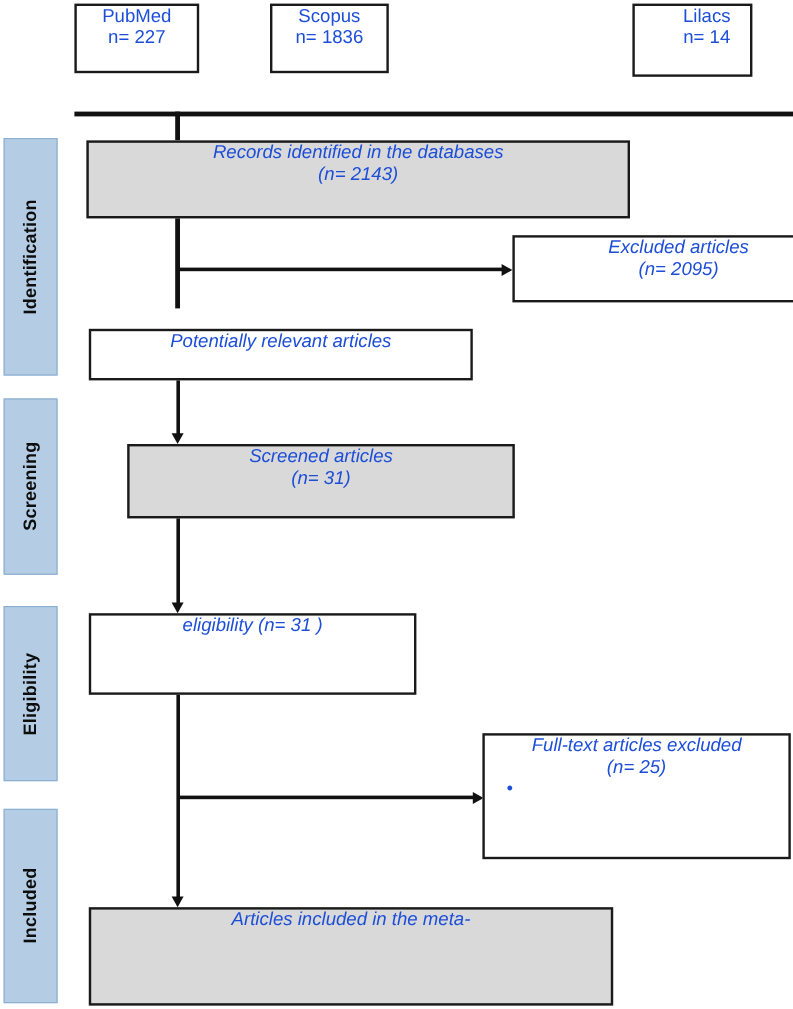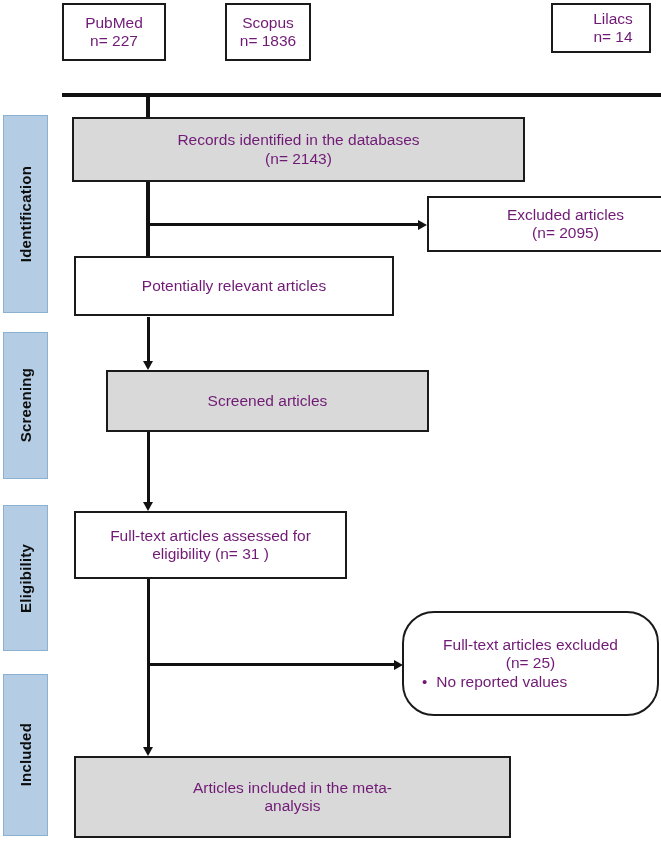--- a/index.html
+++ b/index.html
@@ -21,35 +21,35 @@
 
   
   .box {
     position: absolute;
     box-sizing: border-box;
     border: 2px solid #1a1a1a;
     background: #ffffff;
     display: flex;
     flex-direction: column;
     align-items: center;
-    justify-content: center;
     text-align: center;
     line-height: 1.18;
-    color: #701a75;
+    color: #1d4ed8;
   }
   .box .line { display: block; width: 100%; }
 
   .src-box {
     font-size: 15.5px;
     border-width: 2.5px;
   }
 
   .flow-box {
     font-size: 15.5px;
     border-width: 2.5px;
+    font-style: italic;
   }
   .shaded { background: #d9d9d9; }
 
   
   .phase {
     position: absolute;
     box-sizing: border-box;
     background: #b4cde4;
     border: 1px solid #8cb0d0;
     display: flex;
@@ -110,27 +110,27 @@
 </head>
 <body>
 
 <div id="canvas">
 
   <div class="box src-box" style="left:62px; top:3px; width:104px; height:58px;">
     <span class="line">PubMed</span>
     <span class="line">n= 227</span>
   </div>
 
-  <div class="box src-box" style="left:225px; top:3px; width:86px; height:58px;">
+  <div class="box src-box" style="left:225px; top:3px; width:99px; height:58px;">
     <span class="line">Scopus</span>
     <span class="line">n= 1836</span>
   </div>
 
 
-  <div class="box src-box" style="left:551px; top:3px; width:100px; height:50px;padding-left:24px;">
+  <div class="box src-box" style="left:527px; top:3px; width:100px; height:61px;padding-left:24px;">
     <span class="line">Lilacs</span>
     <span class="line">n= 14</span>
   </div>
 
   <div class="hline" style="left:62px; top:93px; width:599px; height:4px;"></div>
   <div class="vline" style="left:146px; top:93px; width:4px; height:24px;"></div>
 
   <div class="phase" style="left:3px; top:115px; width:45px; height:198px;">
     <span class="ptext">Identification</span>
   </div>
@@ -155,52 +155,50 @@
   <div class="vline" style="left:146px; top:182px; width:4px; height:75px;"></div>
 
   <div class="hline" style="left:148px; top:223px; width:272px; height:3px;"></div>
   <div class="arrowhead-right" style="left:418px; top:220px;"></div>
 
   <div class="box flow-box" style="left:427px; top:196px; width:277px; height:56px;">
     <span class="line">Excluded articles</span>
     <span class="line">(n= 2095)</span>
   </div>
 
-  <div class="box flow-box" style="left:74px; top:256px; width:320px; height:60px;">
+  <div class="box flow-box" style="left:74px; top:274px; width:320px; height:43px;">
     <span class="line">Potentially relevant articles</span>
   </div>
 
   <div class="vline" style="left:147px; top:317px; width:3px; height:46px;"></div>
   <div class="arrowhead-down" style="left:143px; top:361px;"></div>
 
   <div class="box flow-box shaded" style="left:74px; top:370px; width:323px; height:62px;margin-left:32px;">
     <span class="line">Screened articles</span>
+    <span class="line">(n= 31)</span>
   </div>
 
   <div class="vline" style="left:147px; top:432px; width:3px; height:72px;"></div>
   <div class="arrowhead-down" style="left:143px; top:502px;"></div>
 
   <div class="box flow-box" style="left:74px; top:511px; width:273px; height:68px;">
-    <span class="line">Full-text articles assessed for</span>
     <span class="line">eligibility (n= 31 )</span>
   </div>
 
   <div class="vline" style="left:147px; top:579px; width:3px; height:172px;"></div>
   <div class="arrowhead-down" style="left:143px; top:747px;"></div>
 
   <div class="hline" style="left:148px; top:663px; width:248px; height:3px;"></div>
   <div class="arrowhead-right" style="left:394px; top:660px;"></div>
 
-  <div class="box flow-box" style="left:402px; top:611px; width:257px; height:105px;border-radius:32px;">
+  <div class="box flow-box" style="left:402px; top:611px; width:257px; height:105px;">
     <span class="line">Full-text articles excluded</span>
     <span class="line">(n= 25)</span>
     <span class="bullet-row">
       <span class="bullet-dot">•</span>
-      <span>No reported values</span>
     </span>
   </div>
 
   <div class="box flow-box shaded" style="left:74px; top:756px; width:437px; height:82px;">
     <span class="line">Articles included in the meta-</span>
-    <span class="line">analysis</span>
   </div>
 
 </div>
 
 </body></html>

